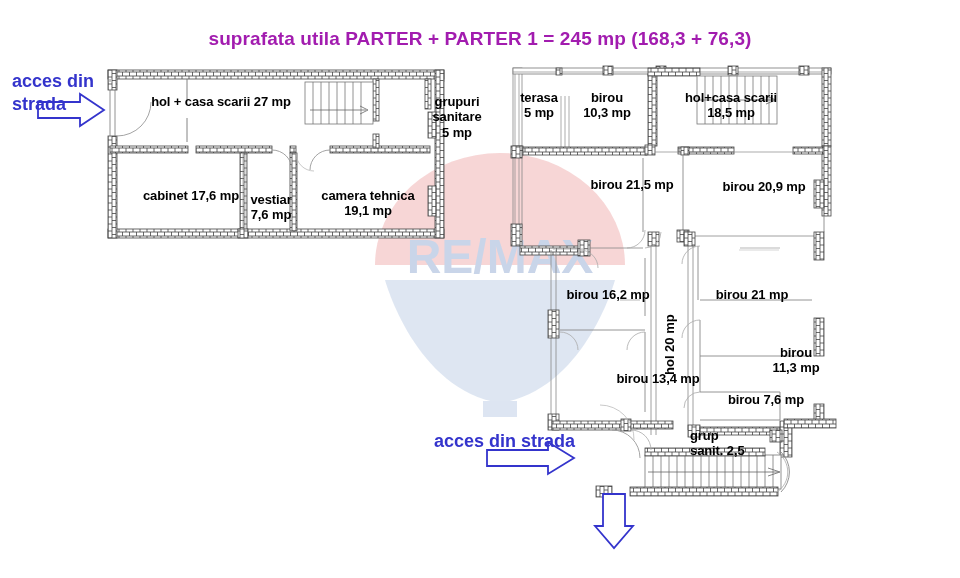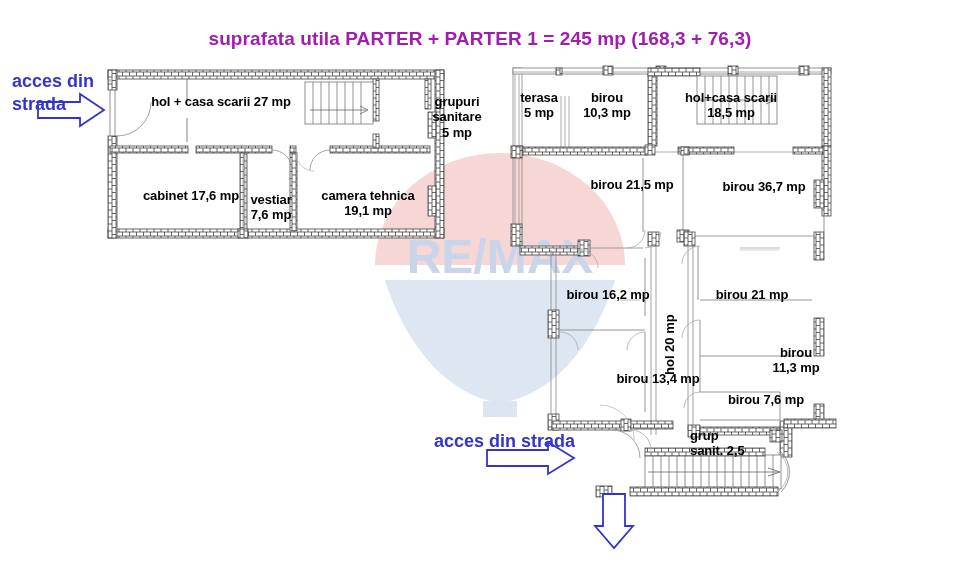--- a/index.html
+++ b/index.html
@@ -307,21 +307,21 @@
 5 mp</div>
 
   <div class="room-label" style="left:576px; top:90px; width:62px;">birou
 10,3 mp</div>
 
   <div class="room-label" style="left:670px; top:90px; width:122px;">hol+casa scarii
 18,5 mp</div>
 
   <div class="room-label" style="left:522px; top:177px; width:130px;margin-left:45px;">birou 21,5 mp</div>
 
-  <div class="room-label" style="left:705px; top:179px; width:118px;">birou 36,7 mp</div>
+  <div class="room-label" style="left:705px; top:179px; width:118px;">birou 20,9 mp</div>
 
   <div class="room-label" style="left:562px; top:287px; width:92px;">birou 16,2 mp</div>
 
   <div class="room-label" style="left:706px; top:287px; width:92px;">birou 21 mp</div>
 
   <div class="rot-label" style="left:662px; top:375px;">hol 20 mp</div>
 
   <div class="room-label" style="left:562px; top:371px; width:96px;margin-left:48px;">birou 13,4 mp</div>
 
   <div class="room-label" style="left:760px; top:345px; width:72px;">birou

